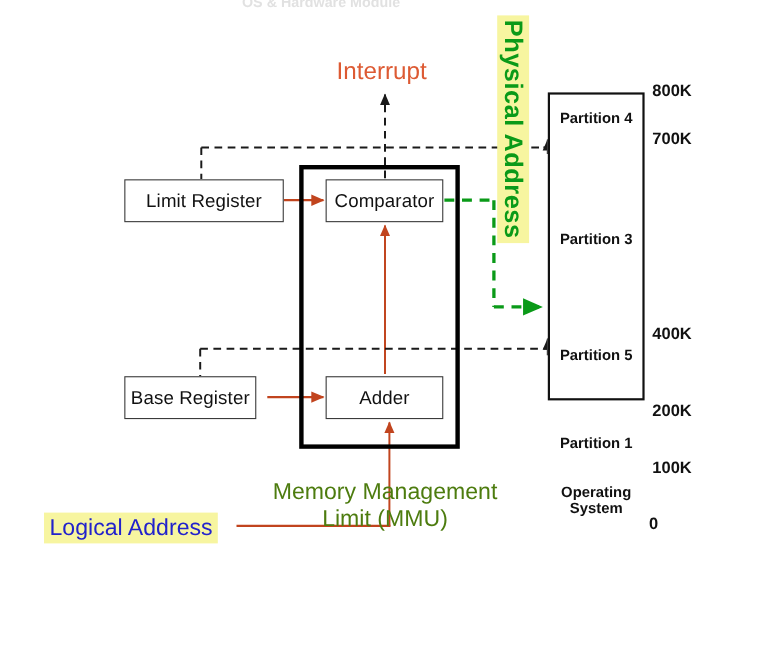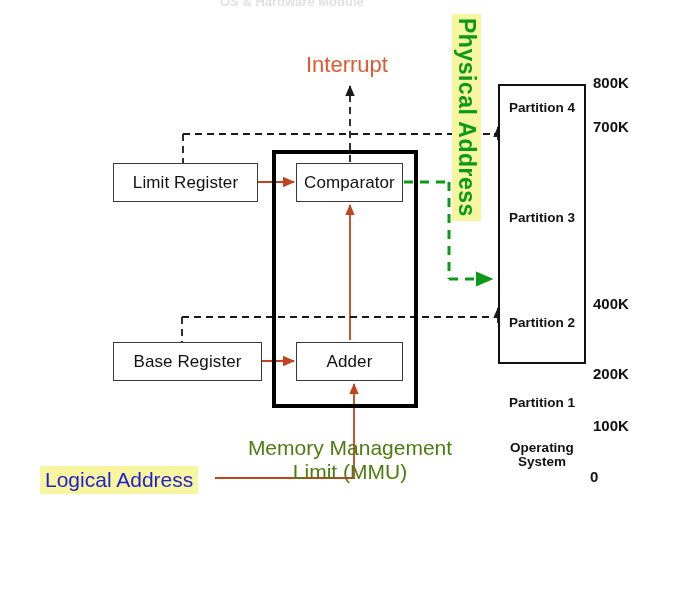--- a/index.html
+++ b/index.html
@@ -200,21 +200,21 @@
   <div class="mmu-box" style="left:240px; top:150px; width:146px; height:258px;"></div>
 
   <div class="reg-box" style="left:81px; top:163px; width:145px; height:39px;">
     <span>Limit Register</span>
   </div>
 
   <div class="reg-box" style="left:264px; top:163px; width:107px; height:39px;">
     <span>Comparator</span>
   </div>
 
-  <div class="reg-box" style="left:81px; top:342px; width:149px; height:39px;">
+  <div class="reg-box" style="left:81px; top:342px; width:120px; height:39px;">
     <span>Base Register</span>
   </div>
 
   <div class="reg-box" style="left:264px; top:342px; width:107px; height:39px;">
     <span>Adder</span>
   </div>
 
   <div class="phys-label" style="left:449px; top:14px;">Physical Address</div>
 
   <div class="mem-col" style="left:466px; top:84px; width:88px; height:280px;">
@@ -223,21 +223,21 @@
       <span>Partition 4</span>
     </div>
     <div class="mem-divider" style="top:43px;"></div>
 
     <div class="mem-seg" style="top:44px;  height:176px;">
       <span>Partition 3</span>
     </div>
     <div class="mem-divider" style="top:219px;"></div>
 
     <div class="mem-seg" style="top:220px; height:71px;">
-      <span style="position:relative; top:-18px;">Partition 2</span>
+      <span style="position:relative; top:-18px;">Partition 5</span>
     </div>
     <div class="mem-divider" style="top:290px;"></div>
 
     <div class="mem-seg" style="top:291px; height:52px;">
       <span>Partition 1</span>
     </div>
     <div class="mem-divider" style="top:342px;"></div>
 
     <div class="mem-seg" style="top:343px; height:52px;">
       <span>Operating System</span>

